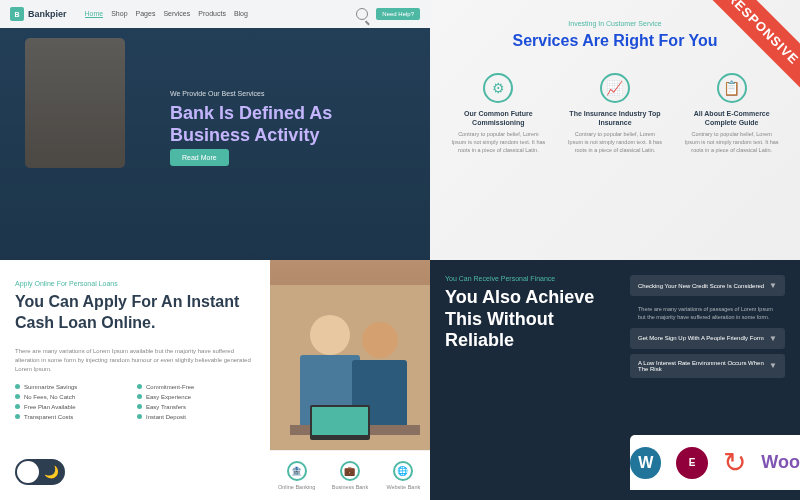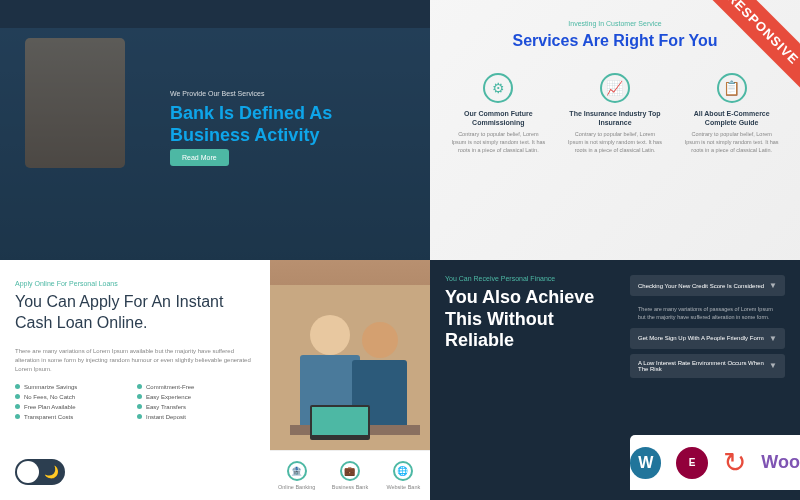--- a/index.html
+++ b/index.html
@@ -132,21 +132,21 @@
 
     .hero-subtitle {
       font-size: 7px;
       color: rgba(255,255,255,0.8);
       margin-bottom: 6px;
     }
 
     .hero-title {
       font-size: 18px;
       font-weight: bold;
-      color: #0ea5e9;
+      color: #c4b5fd;
       line-height: 1.2;
       margin-bottom: 0;
     }
 
     .hero-btn {
       background: #4db8a4;
       color: white;
       font-size: 7px;
       padding: 5px 12px;
       border-radius: 3px;
@@ -247,21 +247,21 @@
     }
 
     .loan-subtitle {
       font-size: 7px;
       color: #4db8a4;
       margin-bottom: 5px;
     }
 
     .loan-title {
       font-size: 16px;
-      font-weight: normal;
+      font-weight: bold;
       color: #2c3e50;
       line-height: 1.3;
       margin-bottom: 13px;
     }
 
     .loan-description {
       font-size: 6px;
       color: #888;
       line-height: 1.5;
       margin-bottom: 10px;
@@ -552,20 +552,37 @@
   </style>
 </head>
 <body>
 
 <div class="main-container">
 
   <div class="hero-section">
     <div class="hero-people-sim"></div>
     <div class="hero-overlay"></div>
 
+    <div class="navbar">
+      <div class="nav-logo">
+        <div class="nav-logo-icon">B</div>
+        <span>Bankpier</span>
+      </div>
+      <div class="nav-links">
+        <span class="nav-link active">Home</span>
+        <span class="nav-link">Shop</span>
+        <span class="nav-link">Pages</span>
+        <span class="nav-link">Services</span>
+        <span class="nav-link">Products</span>
+        <span class="nav-link">Blog</span>
+      </div>
+      <div class="nav-spacer"></div>
+      <div class="nav-search"></div>
+      <div class="nav-help-btn">Need Help?</div>
+    </div>
 
     <div class="hero-content">
       <div class="hero-subtitle">We Provide Our Best Services</div>
       <div class="hero-title">Bank Is Defined As Business Activity</div>
       <div class="hero-btn">Read More</div>
     </div>
   </div>
 
   <div class="services-section">
     <div class="services-bg"></div>

